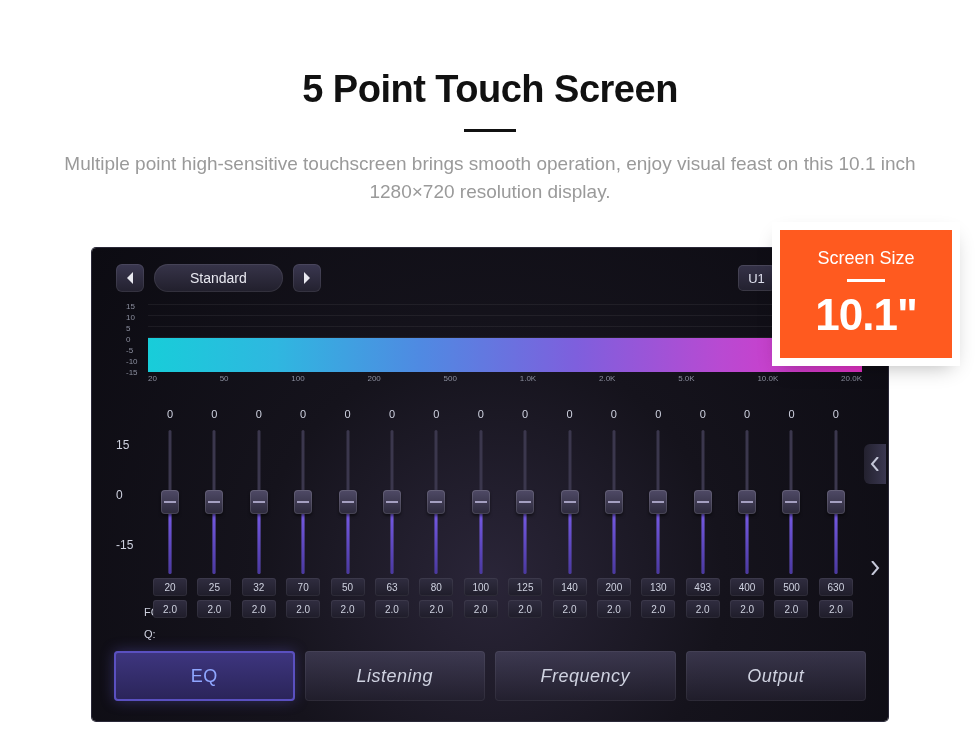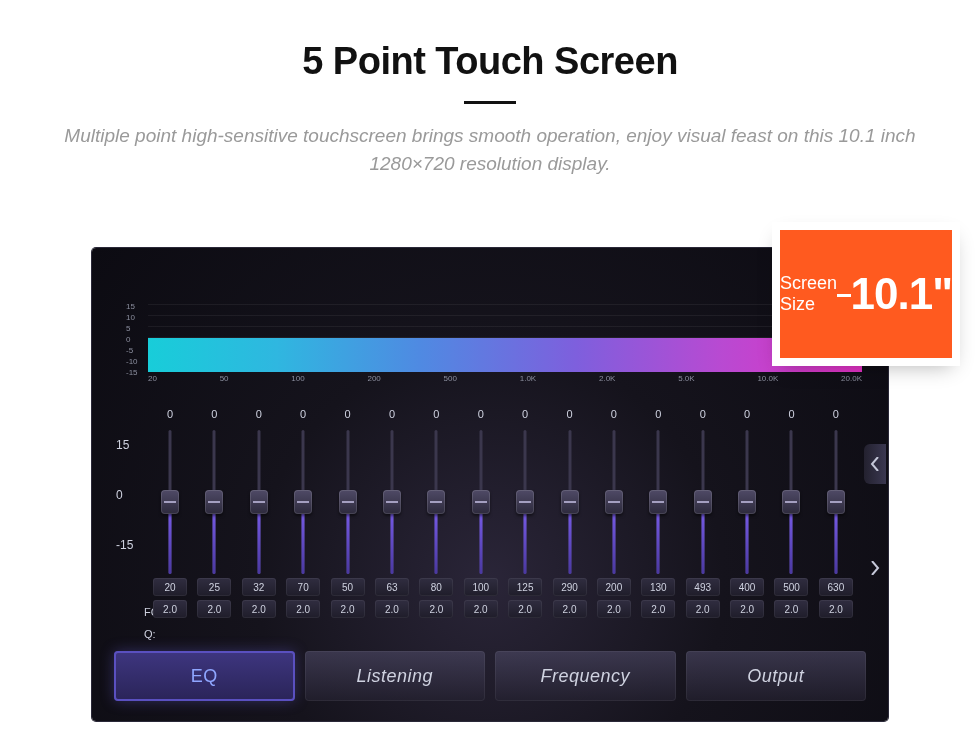--- a/index.html
+++ b/index.html
@@ -8,36 +8,35 @@
     height: 748px;
     font-family: Arial, Helvetica, sans-serif;
     background: #fff;
     overflow: hidden;
   }
   .hero-title {
     text-align: center;
     font-size: 38px;
     font-weight: 800;
     color: #111;
-    margin-top: 40px;
+    margin-top: 68px;
     letter-spacing: -0.5px;
   }
   .hero-sep {
     width: 52px;
     height: 3px;
     background: #111;
     margin: 18px auto 18px auto;
   }
   .hero-sub {
     text-align: center;
     font-size: 19px;
     color: #9a9a9a;
     line-height: 1.45;
     padding: 0 60px;
-    font-style: italic;
   }
   .device-wrap {
     position: absolute;
     left: 92px;
     top: 248px;
     width: 796px;
     height: 473px;
   }
   .device {
     position: absolute;
@@ -265,38 +264,56 @@
   
   .size-badge {
     position: absolute;
     right: -64px;
     top: -18px;
     width: 172px;
     height: 128px;
     background: #ff5a1f;
     color: #fff;
     display: flex;
+    flex-direction: column;
     align-items: center;
     justify-content: center;
     box-shadow: 0 0 0 8px #fff, 0 8px 20px rgba(0,0,0,0.3);
   }
   .size-badge .label { font-size: 18px; }
   .size-badge .sep { width: 38px; height: 3px; background: #fff; margin: 10px 0 8px; }
   .size-badge .val { font-size: 44px; font-weight: 700; letter-spacing: -1px; }
 </style>
 </head>
 <body>
 
 <div class="hero-title">5 Point Touch Screen</div>
 <div class="hero-sep"></div>
 <div class="hero-sub">Multiple point high-sensitive touchscreen brings smooth operation, enjoy visual feast on this 10.1 inch 1280×720 resolution display.</div>
 
 <div class="device-wrap">
   <div class="device">
 
+    <div class="topbar">
+      <div class="nav-arrow">
+        <svg viewBox="0 0 10 12">
+            <path d="M8 0 L2 6 L8 12 Z"></path>
+          </svg>
+      </div>
+      <div class="preset-pill">Standard</div>
+      <div class="nav-arrow">
+        <svg viewBox="0 0 10 12">
+            <path d="M2 0 L8 6 L2 12 Z"></path>
+          </svg>
+      </div>
+      <div class="spacer"></div>
+      <div class="user-btn">U1</div>
+      <div class="user-btn">U2</div>
+      <div class="user-btn">U3</div>
+    </div>
 
     <div class="spectrum">
       <div class="spectrum-ylabels">
         <div>15</div>
         <div>10</div>
         <div>5</div>
         <div>0</div>
         <div>-5</div>
         <div>-10</div>
         <div>-15</div>
@@ -406,21 +423,21 @@
             </div>
             <div class="band-fc">125</div>
             <div class="band-q">2.0</div>
           </div>
           <div class="band">
             <div class="band-val">0</div>
             <div class="slider-track">
               <div class="slider-slot"></div>
               <div class="slider-thumb"></div>
             </div>
-            <div class="band-fc">290</div>
+            <div class="band-fc">140</div>
             <div class="band-q">2.0</div>
           </div>
           <div class="band">
             <div class="band-val">0</div>
             <div class="slider-track">
               <div class="slider-slot"></div>
               <div class="slider-thumb"></div>
             </div>
             <div class="band-fc">200</div>
             <div class="band-q">2.0</div>

